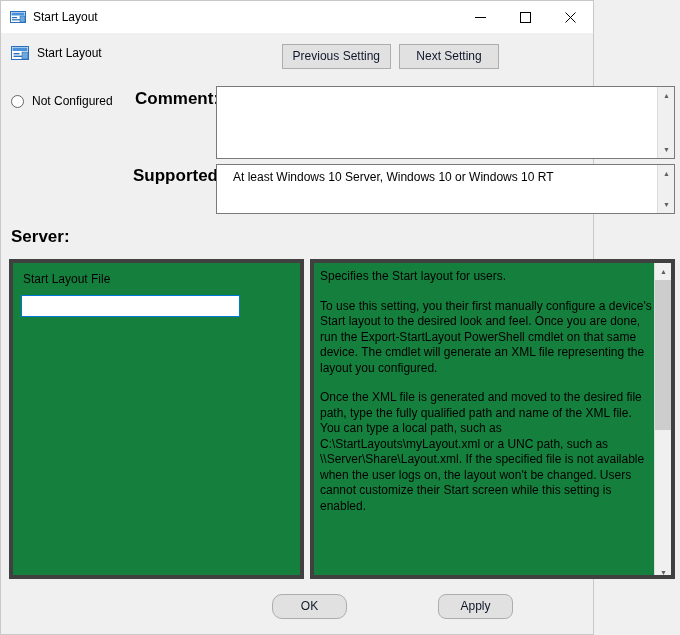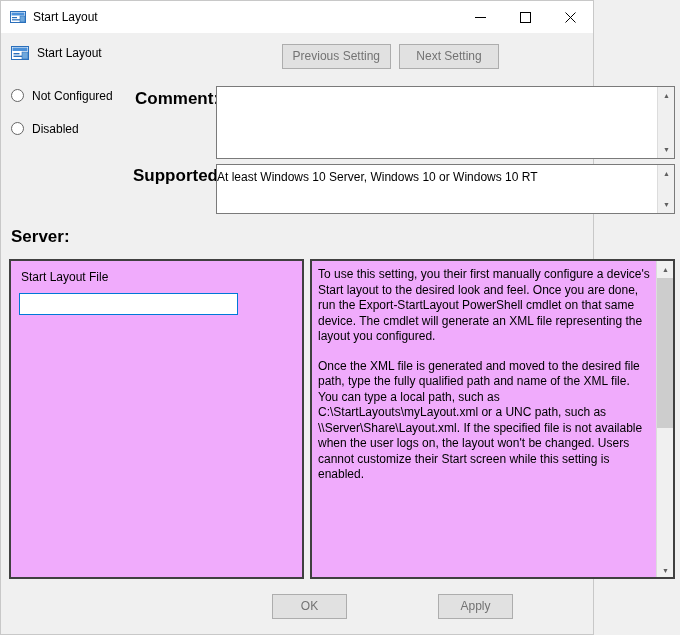--- a/index.html
+++ b/index.html
@@ -77,39 +77,39 @@
     margin-left: auto;
     display: flex;
     gap: 8px;
     padding-right: 82px;
   }
   .btn {
     background: #e1e1e1;
     border: 1px solid #adadad;
     font-family: "Liberation Sans", sans-serif;
     font-size: 12px;
-    color: #737373;
+    color: #0f172a;
     padding: 0 10px;
     height: 25px;
     min-width: 100px;
     line-height: 23px;
     text-align: center;
     box-sizing: border-box;
     cursor: default;
   }
   
   .state-row {
     position: absolute;
     left: 10px;
     top: 88px;
     width: 118px;
   }
   .radio-item {
     display: flex;
-    align-items: flex-start;
+    align-items: center;
     height: 24px;
     margin-bottom: 9px;
   }
   .radio {
     width: 13px;
     height: 13px;
     border-radius: 50%;
     border: 1px solid #666;
     background: #fff;
     box-sizing: border-box;
@@ -137,21 +137,21 @@
   }
   .lbl-comment { left: 134px; top: 88px; }
   .lbl-supported { left: 132px; top: 165px; }
   .textbox {
     position: absolute;
     background: #fff;
     border: 1px solid #7a7a7a;
     box-sizing: border-box;
   }
   .comment-box { left: 215px; top: 85px; width: 459px; height: 73px; }
-  .supported-box { left: 215px; top: 163px; width: 459px; height: 50px; padding: 5px 0; font-size: 12px; }
+  .supported-box { left: 215px; top: 163px; width: 459px; height: 50px; padding: 5px 16px; font-size: 12px; }
   .scrollbar {
     position: absolute;
     right: 0;
     top: 0;
     width: 17px;
     height: 100%;
     background: #f0f0f0;
     border-left: 1px solid #dcdcdc;
     box-sizing: border-box;
   }
@@ -165,22 +165,22 @@
     color: #606060;
     box-sizing: border-box;
   }
   .sb-arrow.bottom { position: absolute; bottom: 0; left: 0; }
   
   .lbl-options { left: 10px; top: 226px; }
   .lbl-help { left: 310px; top: 226px; margin-top: 39px; }
 
   .panel {
     position: absolute;
-    background: #f0abfc;
-    border: 2px solid #404040;
+    background: #15803d;
+    border: 4px solid #404040;
     box-sizing: border-box;
   }
   .options-panel { left: 8px; top: 258px; width: 295px; height: 320px; }
   .help-panel { left: 309px; top: 258px; width: 365px; height: 320px; overflow: hidden; }
 
   .opt-title {
     position: absolute;
     left: 10px;
     top: 9px;
     font-size: 12px;
@@ -239,23 +239,23 @@
     width: 100%;
     height: 48px;
   }
   .footer .btn {
     position: absolute;
     top: 8px;
     width: 75px;
     min-width: 75px;
     height: 25px;
   }
-  .btn-ok { right: 246px; }
+  .btn-ok { right: 246px; border-radius: 10px; }
   .btn-cancel { right: 164px; margin-top: 43px; }
-  .btn-apply { right: 80px; }
+  .btn-apply { right: 80px; border-radius: 8px; }
 </style>
 </head>
 <body>
 
 <div class="window">
 
   <div class="titlebar">
     <span class="app-icon">
       <svg width="16" height="16" viewBox="0 0 16 16">
         <rect x="0.5" y="2.5" width="15" height="11" fill="#ffffff" stroke="#2a6fbb"></rect>
@@ -300,24 +300,20 @@
       <button class="btn">Previous Setting</button>
       <button class="btn">Next Setting</button>
     </div>
   </div>
 
   <div class="state-row">
     <div class="radio-item">
       <span class="radio"></span>
       <span class="radio-label">Not Configured</span>
     </div>
-    <div class="radio-item">
-      <span class="radio"></span>
-      <span class="radio-label">Disabled</span>
-    </div>
   </div>
 
   <div class="field-label lbl-comment">Comment:</div>
   <div class="textbox comment-box">
     <div class="scrollbar">
       <div class="sb-arrow">▲</div>
       <div class="sb-arrow bottom">▼</div>
     </div>
   </div>
 
@@ -333,20 +329,21 @@
   <div class="field-label lbl-options">Server:</div>
   <div class="field-label lbl-help">Help:</div>
 
   <div class="panel options-panel">
     <div class="opt-title">Start Layout File</div>
     <input class="opt-input" type="text" value="" placeholder="" style="">
   </div>
 
   <div class="panel help-panel">
     <div class="help-text">
+      <p>Specifies the Start layout for users.</p>
       <p>To use this setting, you their first manually configure a device's Start layout to the desired look and feel. Once you are done, run the Export-StartLayout PowerShell cmdlet on that same device. The cmdlet will generate an XML file representing the layout you configured.</p>
       <p>Once the XML file is generated and moved to the desired file path, type the fully qualified path and name of the XML file. You can type a local path, such as C:\StartLayouts\myLayout.xml or a UNC path, such as \\Server\Share\Layout.xml. If the specified file is not available when the user logs on, the layout won't be changed. Users cannot customize their Start screen while this setting is enabled.</p>
 
     </div>
     <div class="help-scroll">
       <div class="sb-arrow">▲</div>
       <div class="help-thumb"></div>
       <div class="sb-arrow bottom">▼</div>
     </div>
   </div>

